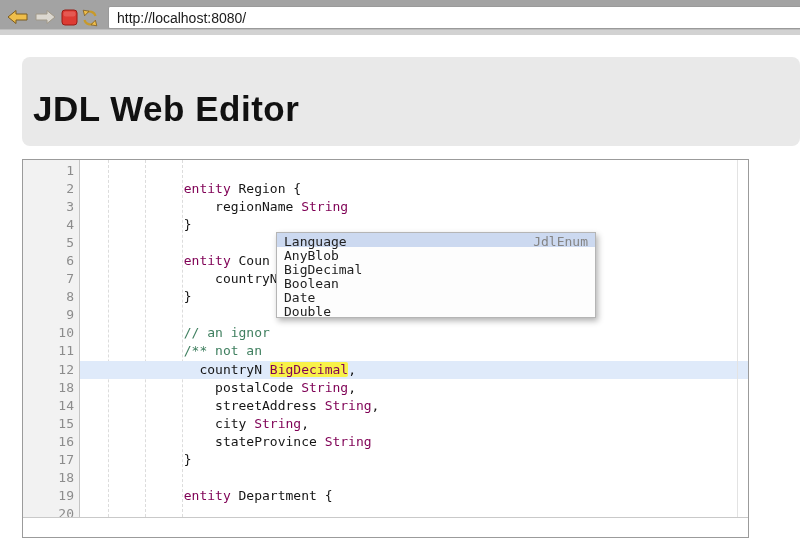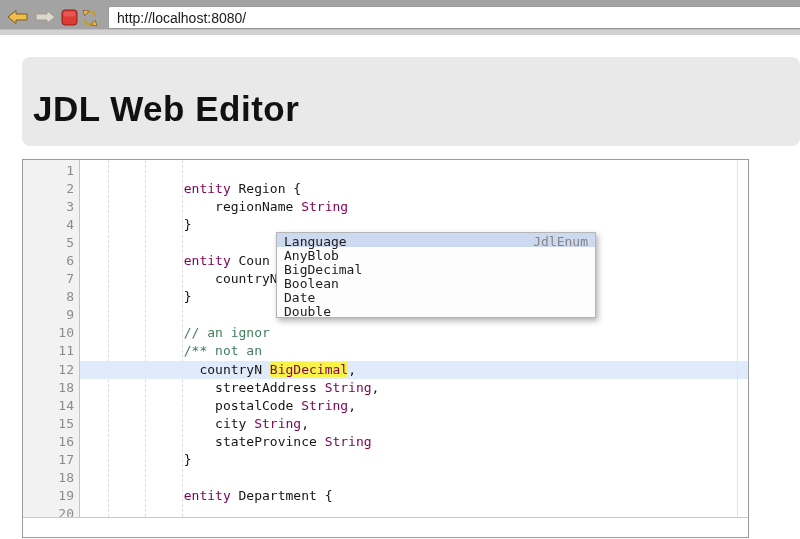--- a/index.html
+++ b/index.html
@@ -112,22 +112,22 @@
         <div class="row"><span class="plain">                 regionName </span><span class="kw">String</span></div>
         <div class="row"><span class="plain">             }</span></div>
         <div class="row"></div>
         <div class="row"><span class="plain">             </span><span class="kw">entity</span><span class="plain"> Coun</span></div>
         <div class="row"><span class="plain">                 countryN</span></div>
         <div class="row"><span class="plain">             }</span></div>
         <div class="row"></div>
         <div class="row"><span class="cm">             // an ignor</span></div>
         <div class="row"><span class="cm">             /** not an </span></div>
         <div class="row current"><span class="plain">               countryN </span><span class="kw hl">BigDecimal</span><span class="plain">,</span></div>
+        <div class="row"><span class="plain">                 postalCode </span><span class="kw">String</span><span class="plain">,</span></div>
         <div class="row"><span class="plain">                 streetAddress </span><span class="kw">String</span><span class="plain">,</span></div>
-        <div class="row"><span class="plain">                 postalCode </span><span class="kw">String</span><span class="plain">,</span></div>
         <div class="row"><span class="plain">                 city </span><span class="kw">String</span><span class="plain">,</span></div>
         <div class="row"><span class="plain">                 stateProvince </span><span class="kw">String</span></div>
         <div class="row"><span class="plain">             }</span></div>
         <div class="row"></div>
         <div class="row"><span class="plain">             </span><span class="kw">entity</span><span class="plain"> Department {</span></div>
       </div>
     <div class="vscroll-sep"></div>
     <div class="hscroll-sep"></div>
   </div>
 </div>

